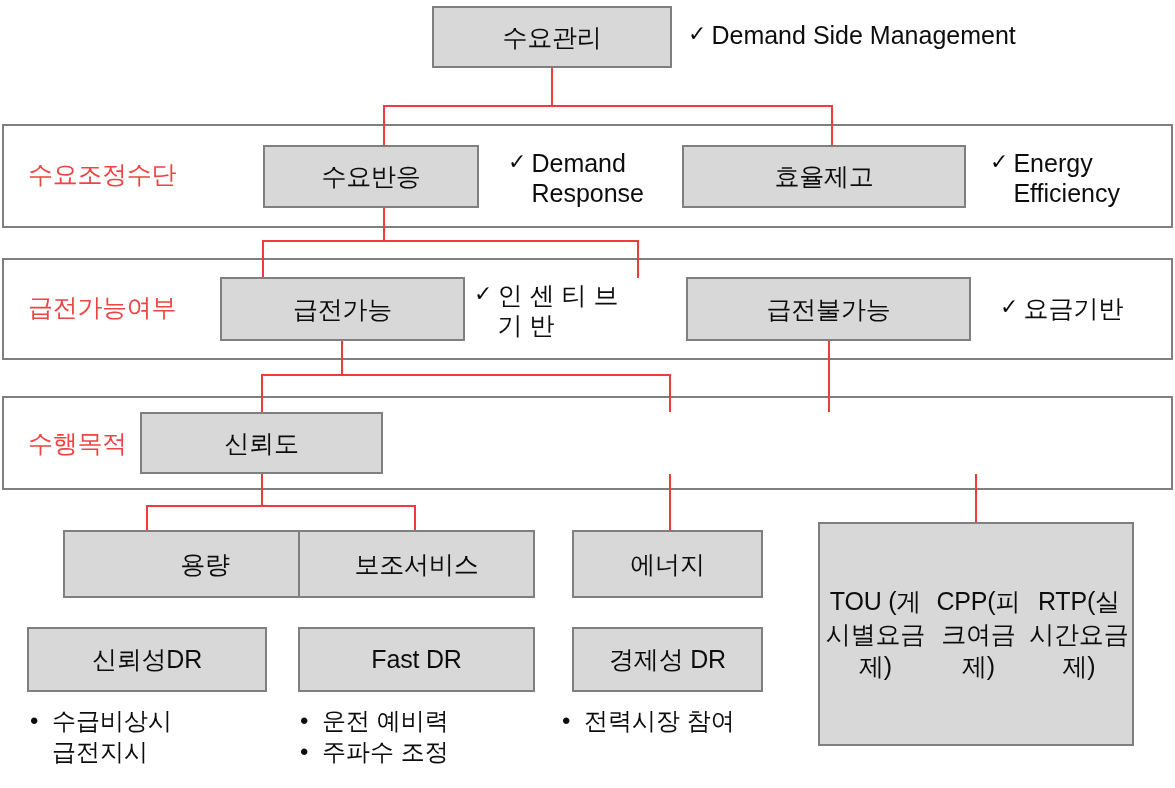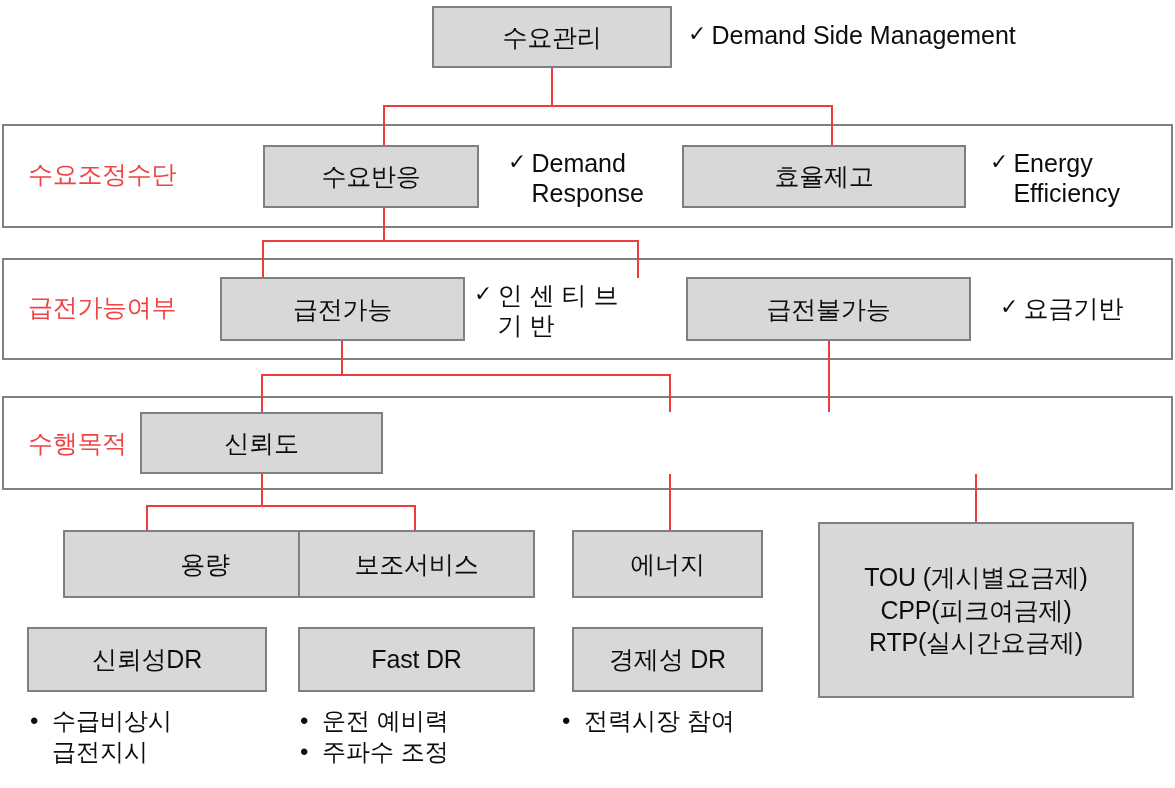--- a/index.html
+++ b/index.html
@@ -223,21 +223,21 @@
   </div>
 
   <div class="node" style="left:298px; top:530px; width:237px; height:68px;align-items:center;">
     <span>보조서비스</span>
   </div>
 
   <div class="node" style="left:572px; top:530px; width:191px; height:68px;">
     <span>에너지</span>
   </div>
 
-  <div class="node multiline" style="left:818px; top:522px; width:316px; height:176px; flex-direction:column;">
+  <div class="node multiline" style="left:818px; top:522px; width:316px; height:224px; flex-direction:row;">
     <span>TOU (게시별요금제)</span>
     <span>CPP(피크여금제)</span>
     <span>RTP(실시간요금제)</span>
   </div>
 
   <div class="node" style="left:27px; top:627px; width:240px; height:65px;">
     <span>신뢰성DR</span>
   </div>
 
   <div class="node" style="left:298px; top:627px; width:237px; height:65px;">

